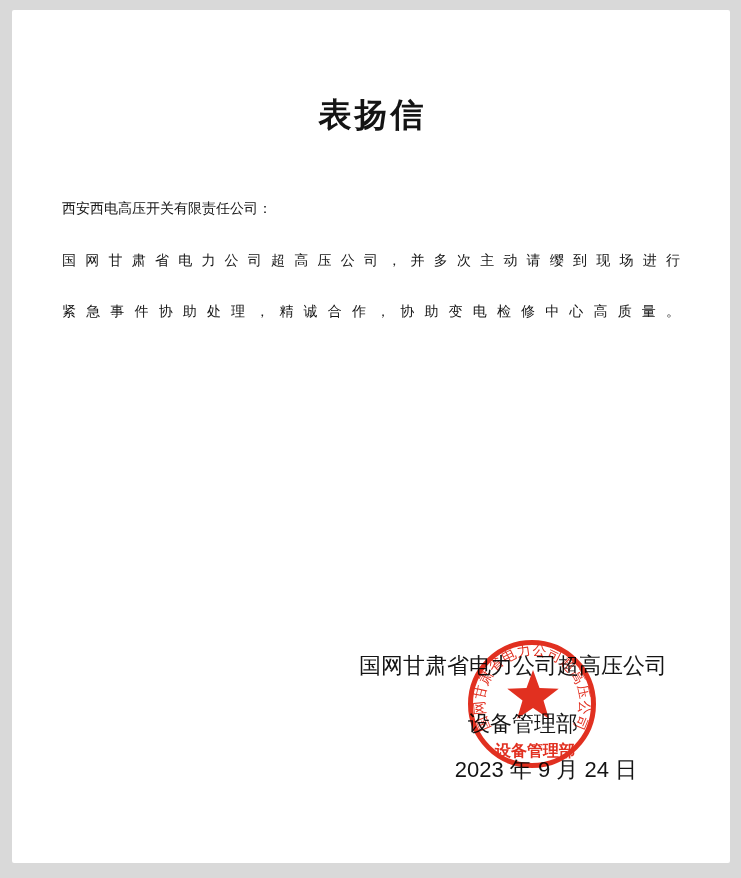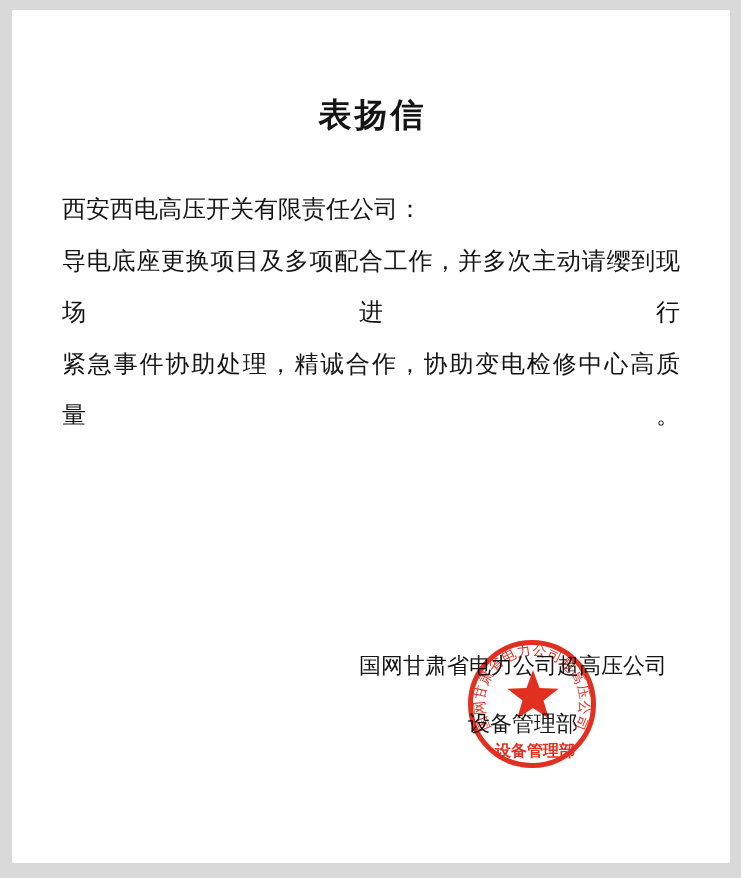--- a/index.html
+++ b/index.html
@@ -28,21 +28,21 @@
     letter-spacing: 3px;
     text-indent: 3px;
     color: #141414;
   }
   .textblock {
     position: absolute;
     left: 50px; top: 173px;
     width: 618px;
   }
   .tline {
-    font-size: 24px;
+    font-size: 14px;
     line-height: 51.5px;
     color: #141414;
     text-align: justify;
     text-align-last: justify;
   }
   .salutation {
     text-align: left;
     text-align-last: left;
   }
   .indent { text-indent: 44px; }
@@ -69,28 +69,29 @@
 </style>
 </head>
 <body>
 
 <div class="paper">
 
   <h1 class="title">表扬信</h1>
 
   <div class="textblock">
     <div class="tline salutation">西安西电高压开关有限责任公司：</div>
-    <div class="tline">导电底座更换项目及多项配合工作，并多次主动请缨到现场进行</div>
+    <div class="tline">国网甘肃省电力公司超高压公司，并多次主动请缨到现场进行</div>
     <div class="tline">紧急事件协助处理，精诚合作，协助变电检修中心高质量。</div>
   </div>
 
   <div class="sig sig-company">国网甘肃省电力公司超高压公司</div>
 
   <div class="sig sig-dept">设备管理部</div>
 
+  <div class="sig sig-date">2023 年 9 月 24 日</div>
 
   <svg class="stamp" viewBox="0 0 134 134">
     <circle cx="67" cy="67" r="61.5" fill="none" stroke-width="5" stroke="#e02414"></circle>
     <path id="seal-arc" d="M 28.5 94.6 A 48 48 0 1 1 105.5 94.6" fill="none"></path>
     <text font-size="14" letter-spacing="0.5">
       <textPath href="#seal-arc" startOffset="50%" text-anchor="middle" fill="#e02414">国网甘肃省电力公司超高压公司</textPath>
     </text>
     <polygon points="68,33 74.5,51.1 93.7,51.7 78.5,63.4 83.9,81.8 68,71 52.1,81.8 57.5,63.4 42.3,51.7 61.5,51.1" fill="#e02414"></polygon>
     <text x="70" y="119" text-anchor="middle" font-size="16" font-weight="bold" fill="#e02414">设备管理部</text>
   </svg>

